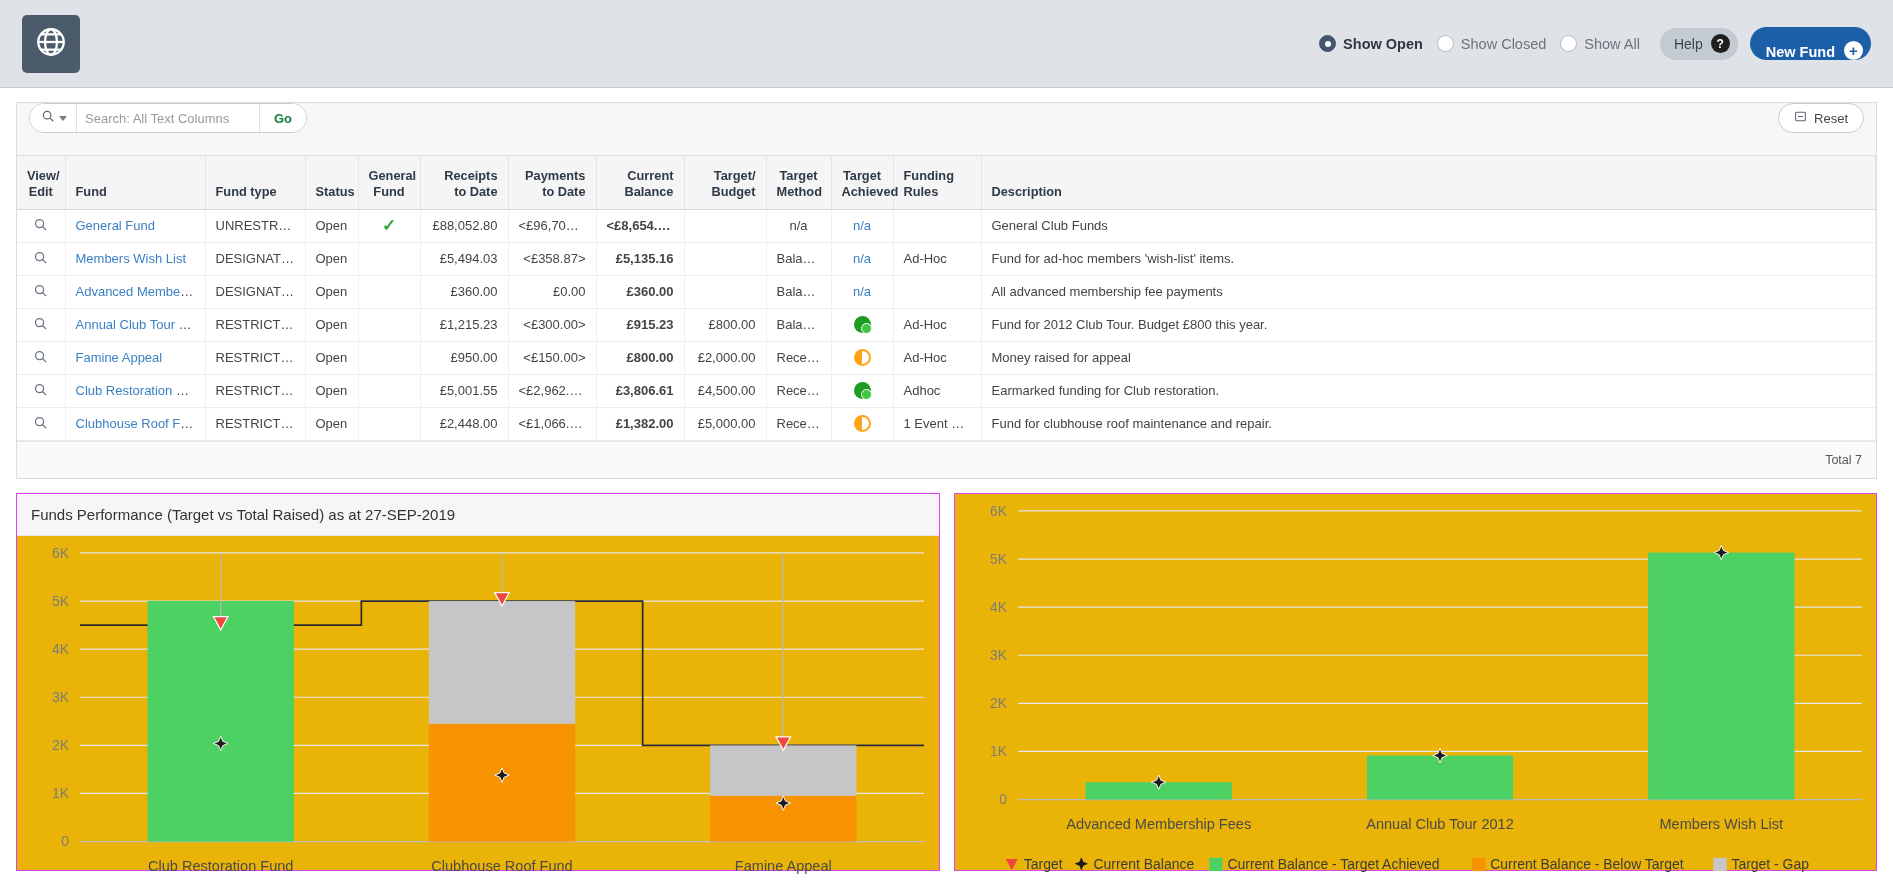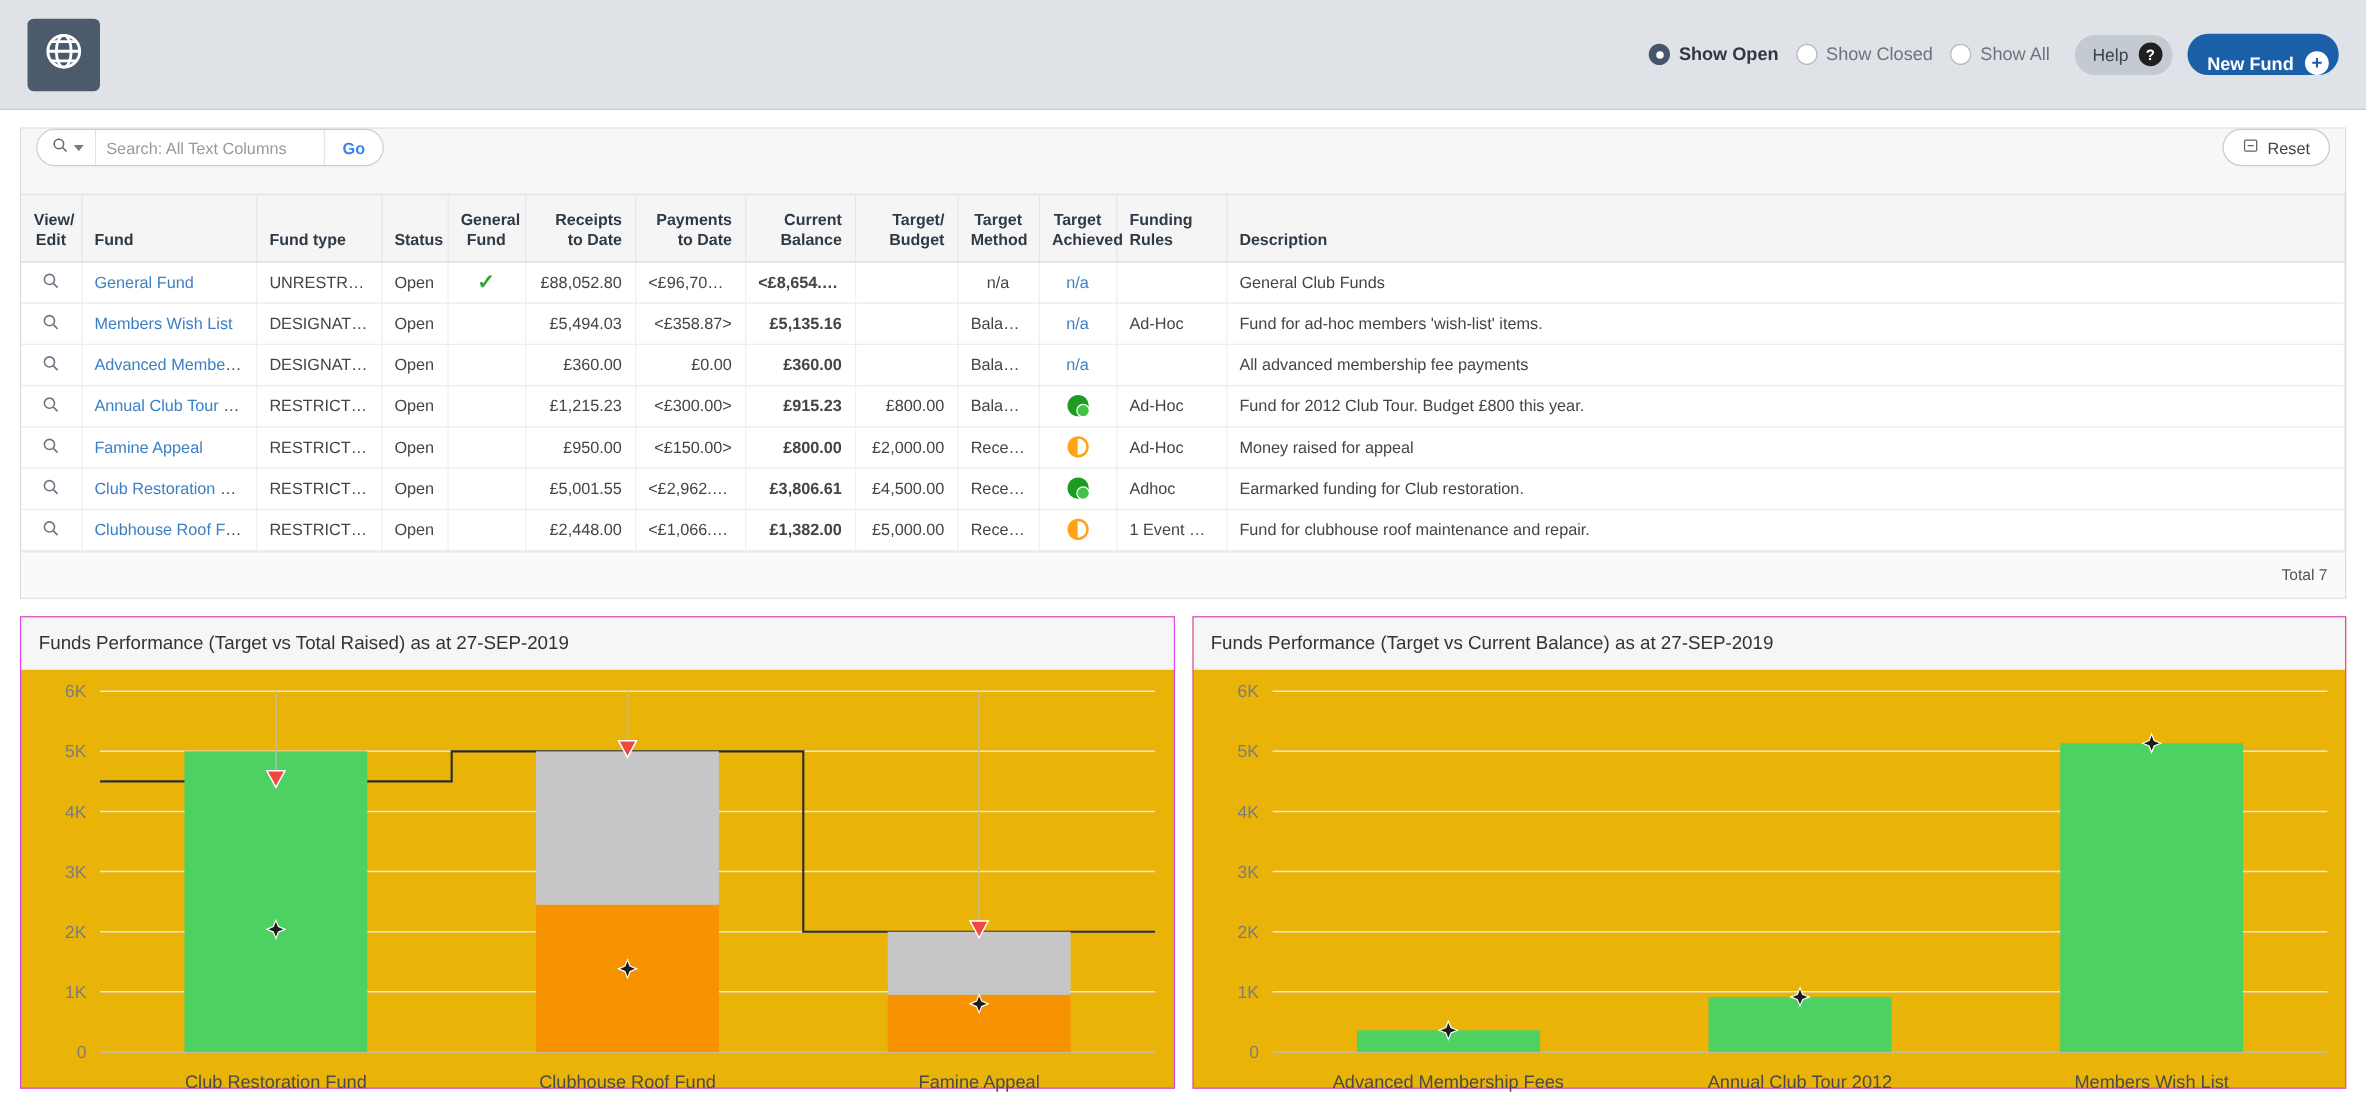--- a/index.html
+++ b/index.html
@@ -164,21 +164,21 @@
   }
   .search-input::placeholder { color: #9a9a9a; }
   .go-btn {
     border: none;
     border-left: 1px solid #e2e2e2;
     background: #fff;
     height: 100%;
     padding: 0 14px;
     font-size: 13px;
     font-weight: bold;
-    color: #3b82f6;
+    color: #15803d;
     cursor: pointer;
     font-family: inherit;
   }
   .reset-btn {
     margin-left: auto;
     display: flex; align-items: center; gap: 7px;
     border: 1px solid #ccc;
     border-radius: 17px;
     background: #fff;
     height: 30px;
@@ -573,21 +573,20 @@
           <rect x="227.4" y="300" width="11" height="11" fill="#4dd163"></rect>
           <text x="242.4" y="309" class="leg-lbl">Total Raised - Target Achieved</text>
           <rect x="426.4" y="300" width="11" height="11" fill="#f79200"></rect>
           <text x="441.4" y="309" class="leg-lbl">Total Raised - Below Target</text>
           <rect x="607.7" y="300" width="11" height="11" fill="#c6c6c8"></rect>
           <text x="622.7" y="309" class="leg-lbl">Target - Gap</text>
         </svg>
     </div>
   </div>
   <div class="chart-card">
-    <div class="chart-header">Funds Performance (Target vs Current Balance) as at 27-SEP-2019</div>
     <div class="chart-body">
       <svg id="svg-chart-1" viewBox="0 0 760 330" preserveAspectRatio="none">
           <line x1="52" y1="252" x2="748" y2="252" stroke="#bdbdbd" stroke-width="1"></line>
           <text x="43" y="256" text-anchor="end" class="ax-lbl">0</text>
           <line x1="52" y1="212.33333333333334" x2="748" y2="212.33333333333334" stroke="#e6e6e6" stroke-width="1"></line>
           <text x="43" y="216.33333333333334" text-anchor="end" class="ax-lbl">1K</text>
           <line x1="52" y1="172.66666666666669" x2="748" y2="172.66666666666669" stroke="#e6e6e6" stroke-width="1"></line>
           <text x="43" y="176.66666666666669" text-anchor="end" class="ax-lbl">2K</text>
           <line x1="52" y1="133" x2="748" y2="133" stroke="#e6e6e6" stroke-width="1"></line>
           <text x="43" y="137" text-anchor="end" class="ax-lbl">3K</text>

